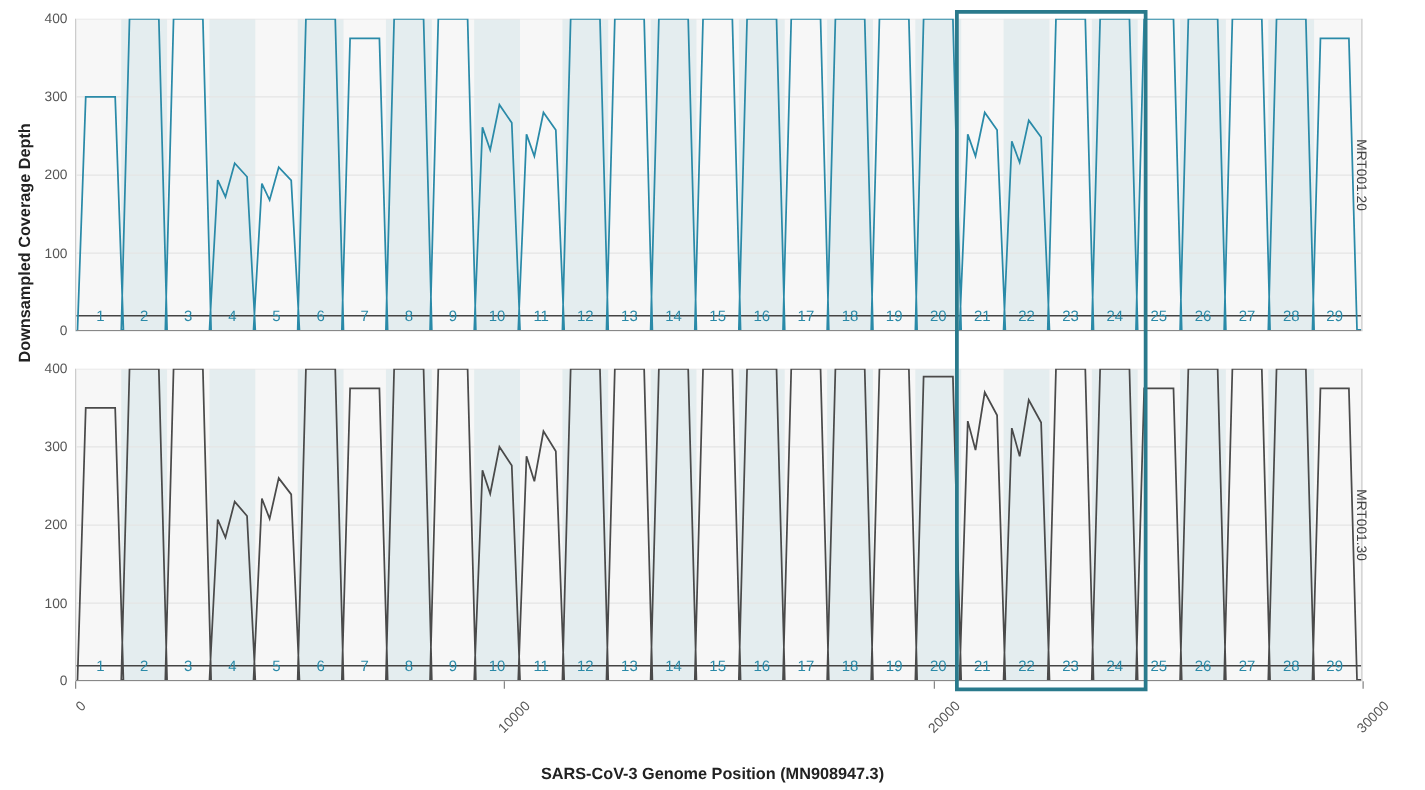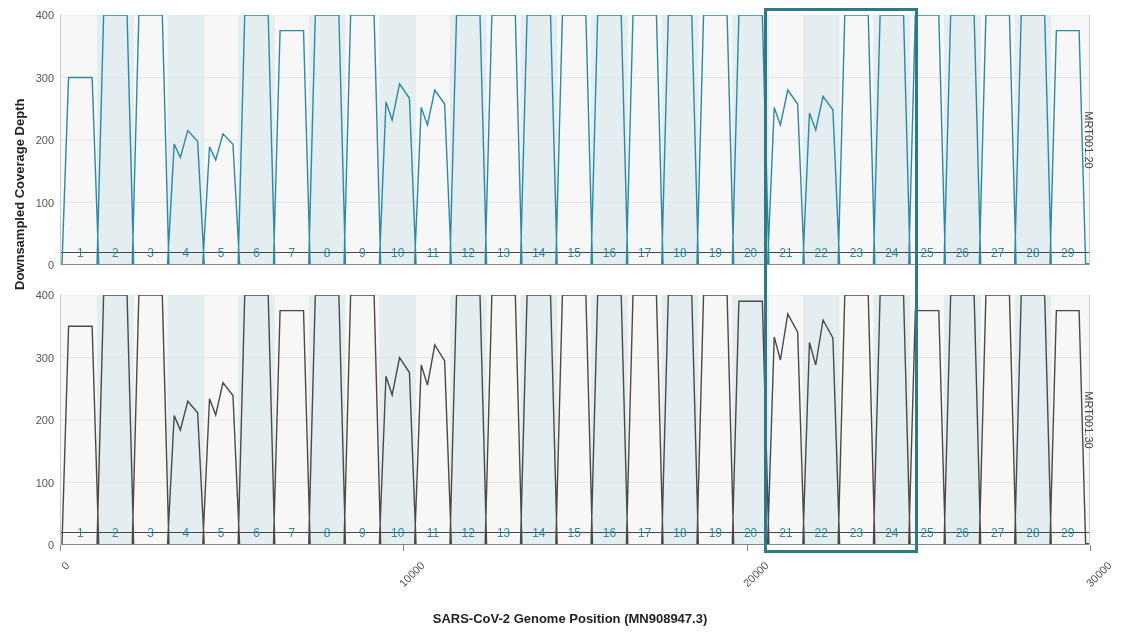--- a/index.html
+++ b/index.html
@@ -200,21 +200,21 @@
         <text x="903.1383333333333" y="242" text-anchor="middle" font-size="12" fill="#2a8aa8">26</text>
         <text x="938.5016666666667" y="242" text-anchor="middle" font-size="12" fill="#2a8aa8">27</text>
         <text x="973.865" y="242" text-anchor="middle" font-size="12" fill="#2a8aa8">28</text>
         <text x="1008.7133333333333" y="242" text-anchor="middle" font-size="12" fill="#2a8aa8">29</text>
         <line x1="0" x2="1030" y1="249.5" y2="249.5" stroke="#888" stroke-width="1"></line>
       </svg>
       <div class="panel-strip">MRT001.30</div>
     </div>
   </div>
 
-<div class="x-axis-label">SARS-CoV-2 Genome Position (MN908947.3)</div>
+<div class="x-axis-label">SARS-CoV-3 Genome Position (MN908947.3)</div>
 
 <div class="y-tick-label" style="top: 265px; right: 1086px;">0</div>
 <div class="y-tick-label" style="top: 202.5px; right: 1086px;">100</div>
 <div class="y-tick-label" style="top: 140px; right: 1086px;">200</div>
 <div class="y-tick-label" style="top: 77.5px; right: 1086px;">300</div>
 <div class="y-tick-label" style="top: 15px; right: 1086px;">400</div>
 <div class="y-tick-label" style="top: 545px; right: 1086px;">0</div>
 <div class="y-tick-label" style="top: 482.5px; right: 1086px;">100</div>
 <div class="y-tick-label" style="top: 420px; right: 1086px;">200</div>
 <div class="y-tick-label" style="top: 357.5px; right: 1086px;">300</div>

